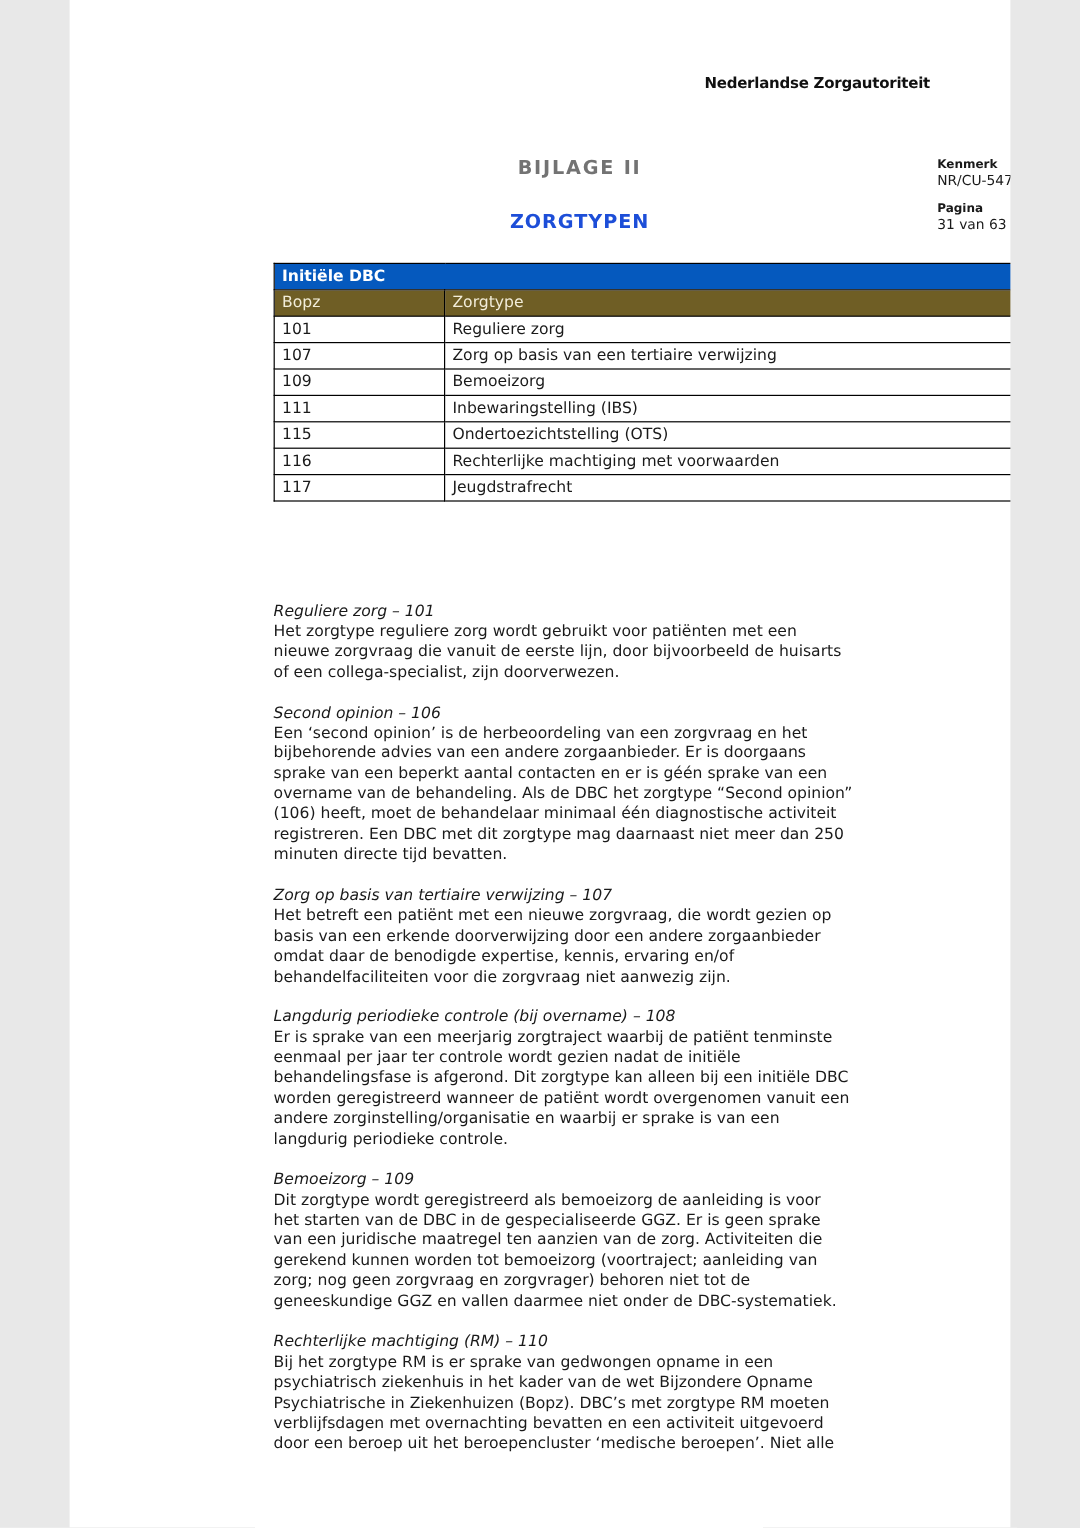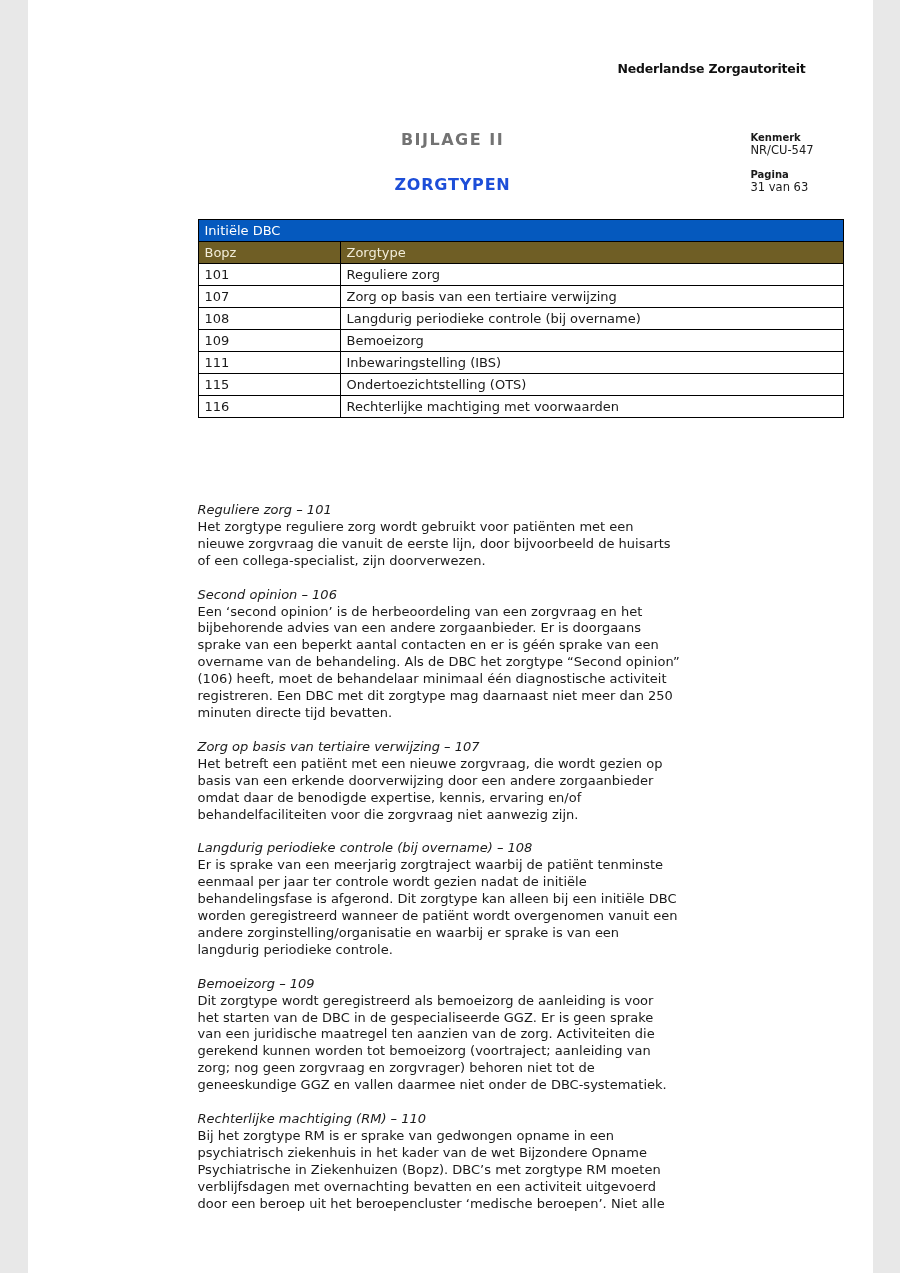--- a/index.html
+++ b/index.html
@@ -1,18 +1,18 @@
 <!DOCTYPE html>
 <html style="--table_title_bg: #0559be; --table_title_text: #ffffff; --table_header_bg: #6f5e25; --table_header_text: #f2edd9; --text: #1a1a1a;"><head>
 <meta charset="utf-8">
 <style>
   html,body{margin:0;padding:0;background:#e8e8e8;}
   .page{
     position:relative;
-    width:845px;height:1273px;
+    width:784px;height:1273px;
     background:#ffffff;
     margin:0 auto;
     font-family:"DejaVu Sans","Liberation Sans",sans-serif;
     color:var(--text,#1a1a1a);
     overflow:hidden;
   }
   .logo{
     position:absolute;top:61px;right:67px;
     font-size:12.5px;font-weight:bold;letter-spacing:-0.2px;
     color:#111;
@@ -50,21 +50,21 @@
     line-height:17px;
     text-align:left;
     font-weight:normal;
     overflow:hidden;
     white-space:nowrap;
   }
   .doc-table .col-code{width:142px;}
   .doc-table tr.title-row td{
     background:var(--table_title_bg,#0559be);
     color:var(--table_title_text,#ffffff);
-    font-weight:normal;
+    font-weight:bold;
   }
   .doc-table tr.header-row td{
     background:var(--table_header_bg,#6f5e25);
     color:var(--table_header_text,#f2edd9);
   }
   .sections{
     position:absolute;top:502px;left:170px;width:600px;
     font-size:13px;line-height:16.9px;
   }
   .section{margin-bottom:17px;}
@@ -108,38 +108,38 @@
 
     <tr>
         <td>101</td>
         <td>Reguliere zorg</td>
       </tr>
         <tr>
         <td>107</td>
         <td>Zorg op basis van een tertiaire verwijzing</td>
       </tr>
         <tr>
-        <td>108</td>
-        <td>Langdurig periodieke controle (bij overname)</td>
-      </tr>
-        <tr>
         <td>109</td>
         <td>Bemoeizorg</td>
       </tr>
         <tr>
         <td>111</td>
         <td>Inbewaringstelling (IBS)</td>
       </tr>
         <tr>
         <td>115</td>
         <td>Ondertoezichtstelling (OTS)</td>
       </tr>
         <tr>
         <td>116</td>
         <td>Rechterlijke machtiging met voorwaarden</td>
+      </tr>
+        <tr>
+        <td>117</td>
+        <td>Jeugdstrafrecht</td>
       </tr>
       </tbody>
   </table>
 
   <div class="sections">
 
   <div class="section">
       <div class="heading">Reguliere zorg – 101</div>
       <div class="body">Het zorgtype reguliere zorg wordt gebruikt voor patiënten met een
 nieuwe zorgvraag die vanuit de eerste lijn, door bijvoorbeeld de huisarts

